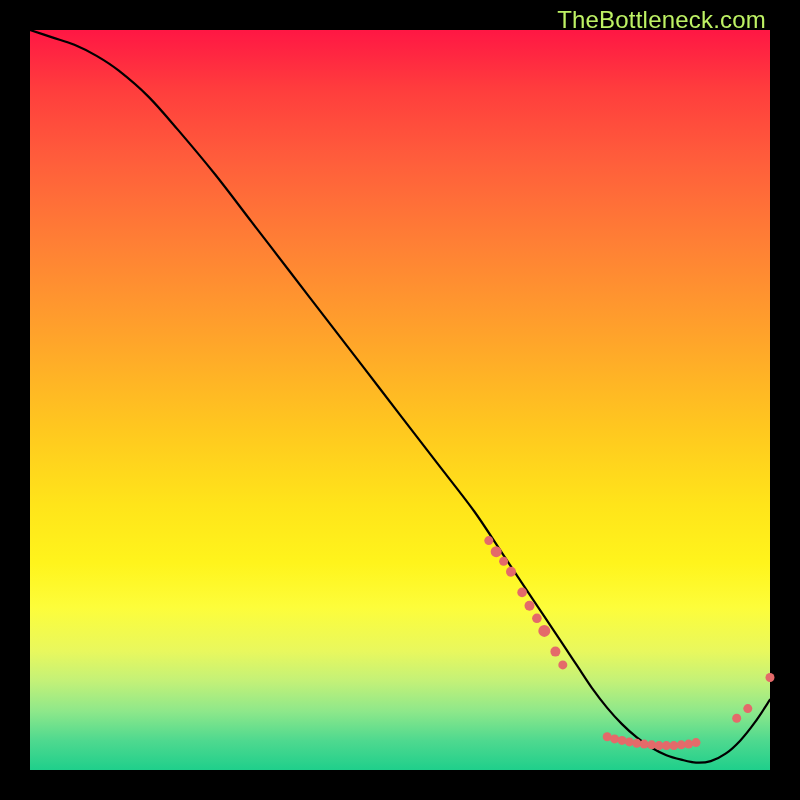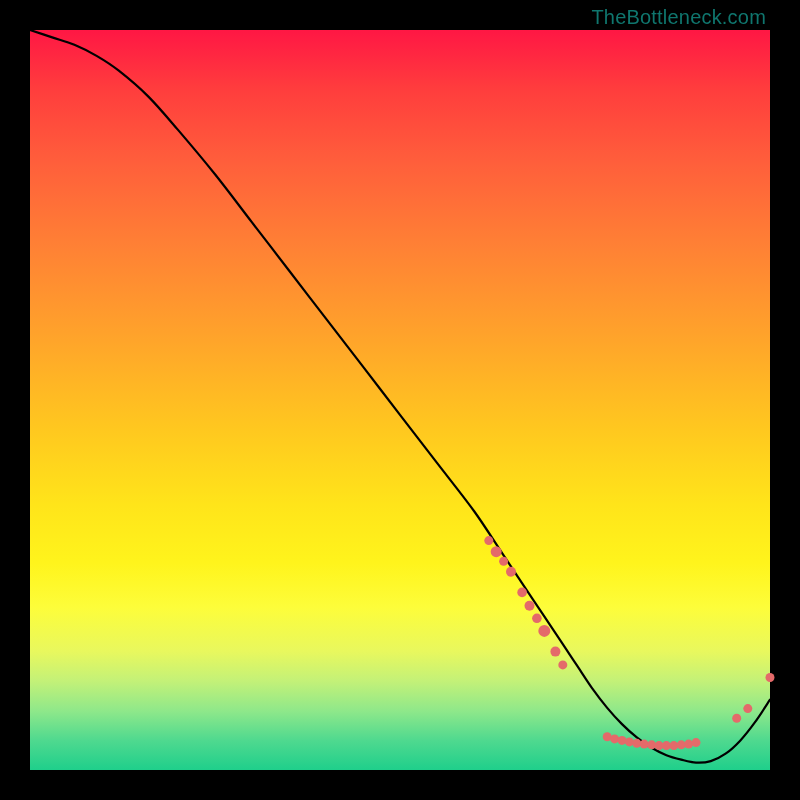--- a/index.html
+++ b/index.html
@@ -32,22 +32,22 @@
       #c3f178 88%,
       #8fe88a 92%,
       #4fd98f 96%,
       #1fcf8b 100%
     );
   }
   .watermark {
     position: absolute;
     top: 6px;
     right: 34px;
-    color: #0f766e;
-    font-size: 20px;
+    color: #bef264;
+    font-size: 24px;
     font-weight: 400;
     letter-spacing: 0.2px;
   }
   svg.plot {
     position: absolute;
     left: 0;
     top: 0;
     width: 740px;
     height: 740px;
     overflow: visible;

